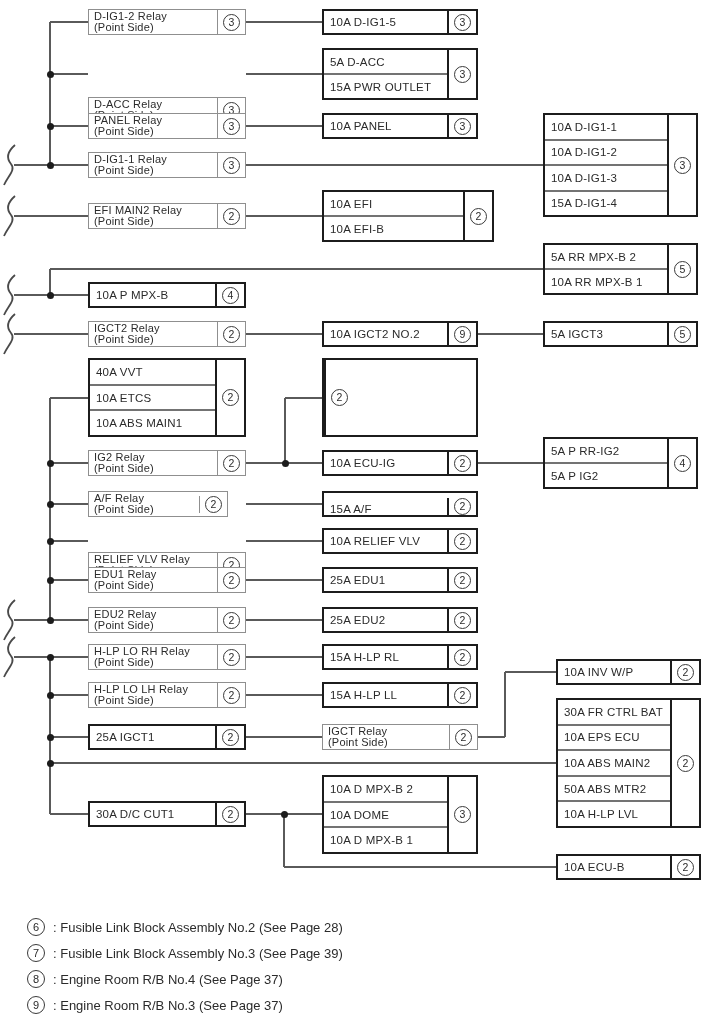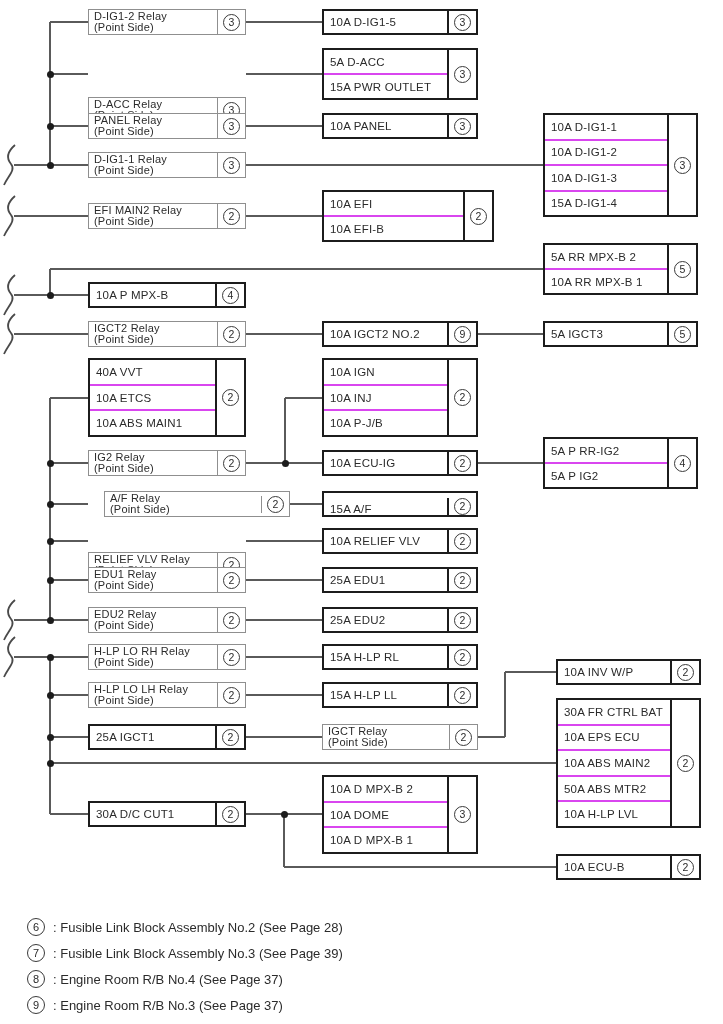--- a/index.html
+++ b/index.html
@@ -10,21 +10,21 @@
     font-family:"Liberation Sans","DejaVu Sans",sans-serif;
     color:#2b2b2b;
     overflow:hidden;
   }
   .node{position:absolute;display:flex;background:#fff;box-sizing:border-box;}
   .node.fuse{border:2px solid #1c1c1c;}
   .node.relay{border:1px solid #8f8f8f;}
   .rows{flex:1 1 auto;display:flex;flex-direction:column;min-width:0;}
   .row{flex:1 1 0;display:flex;align-items:center;padding-left:6px;
        font-size:11.5px;letter-spacing:0.2px;white-space:nowrap;}
-  .fuse .row + .row{border-top:2px solid #d946ef;}
+  .fuse .row + .row{border-top:2px solid #737373;}
   .relay-label{flex:1;display:flex;flex-direction:column;justify-content:center;
        padding-left:5px;font-size:11px;line-height:11.5px;letter-spacing:0.2px;white-space:nowrap;}
   .badgecell{flex:0 0 27px;display:flex;align-items:center;justify-content:center;}
   .fuse .badgecell{border-left:2px solid #1c1c1c;}
   .relay .badgecell{border-left:1px solid #8f8f8f;}
   .badge{width:17px;height:17px;border:1.2px solid #3a3a3a;border-radius:50%;
        display:flex;align-items:center;justify-content:center;
        font-size:10.5px;line-height:1;color:#2b2b2b;background:#fff;box-sizing:border-box;}
   .hline{position:absolute;height:1.6px;background:#5a5a5a;}
   .vline{position:absolute;width:1.6px;background:#5a5a5a;}
@@ -207,21 +207,21 @@
         <div class="rows">
           <div class="relay-label">
             <span>IG2 Relay</span>
             <span>(Point Side)</span>
           </div>
         </div>
         <div class="badgecell">
           <span class="badge">2</span>
         </div>
       </div>
-      <div class="node relay" style="left: 104px; top: 491px; width: 186px; height: 26px; align-items: center;">
+      <div class="node relay" style="left: 88px; top: 491px; width: 140px; height: 26px; align-items: center;">
         <div class="rows">
           <div class="relay-label">
             <span>A/F Relay</span>
             <span>(Point Side)</span>
           </div>
         </div>
         <div class="badgecell">
           <span class="badge">2</span>
         </div>
       </div>
@@ -332,25 +332,20 @@
       </div>
       <div class="node fuse" style="left: 322px; top: 321px; width: 156px; height: 26px;">
         <div class="rows">
           <div class="row">10A IGCT2 NO.2</div>
         </div>
         <div class="badgecell">
           <span class="badge">9</span>
         </div>
       </div>
       <div class="node fuse" style="left: 322px; top: 358px; width: 156px; height: 79px;">
-        <div class="rows">
-          <div class="row">10A IGN</div>
-          <div class="row">10A INJ</div>
-          <div class="row">10A P-J/B</div>
-        </div>
         <div class="badgecell">
           <span class="badge">2</span>
         </div>
       </div>
       <div class="node fuse" style="left: 322px; top: 450px; width: 156px; height: 26px;">
         <div class="rows">
           <div class="row">10A ECU-IG</div>
         </div>
         <div class="badgecell">
           <span class="badge">2</span>

